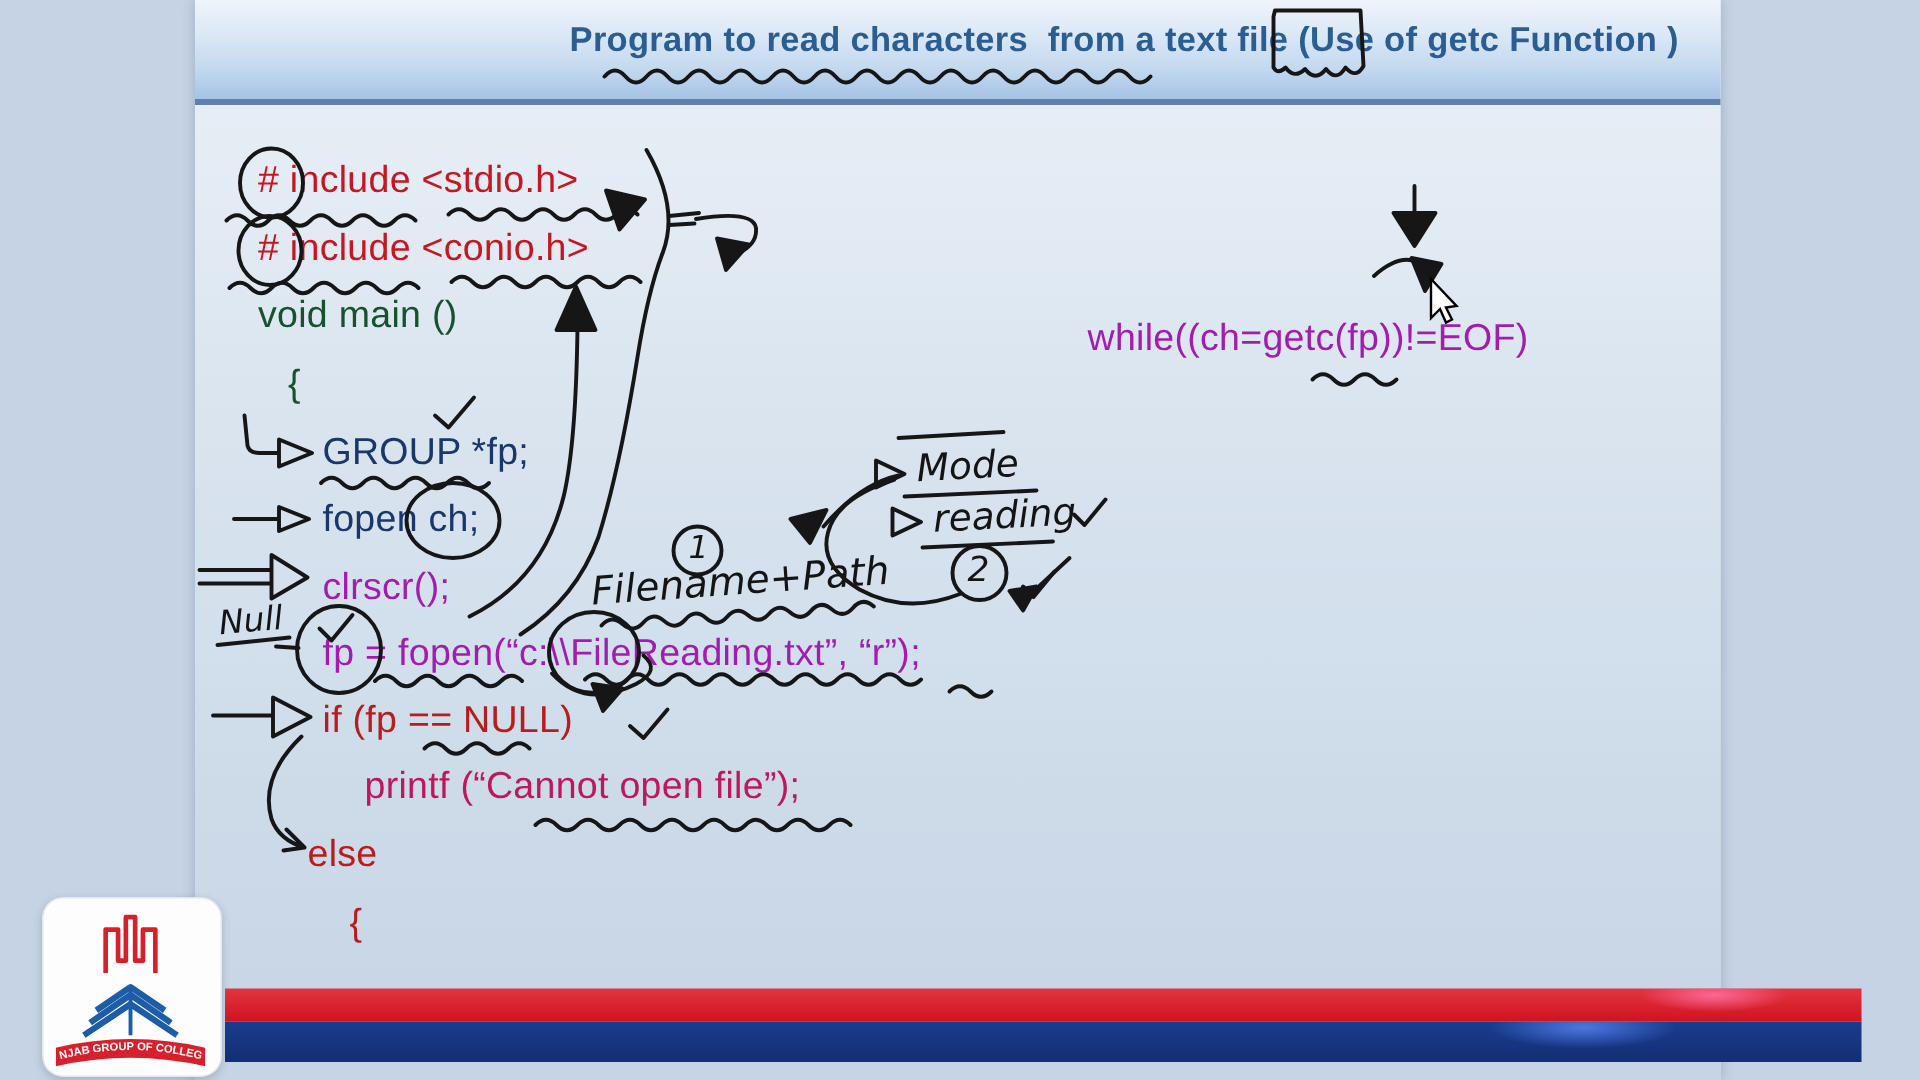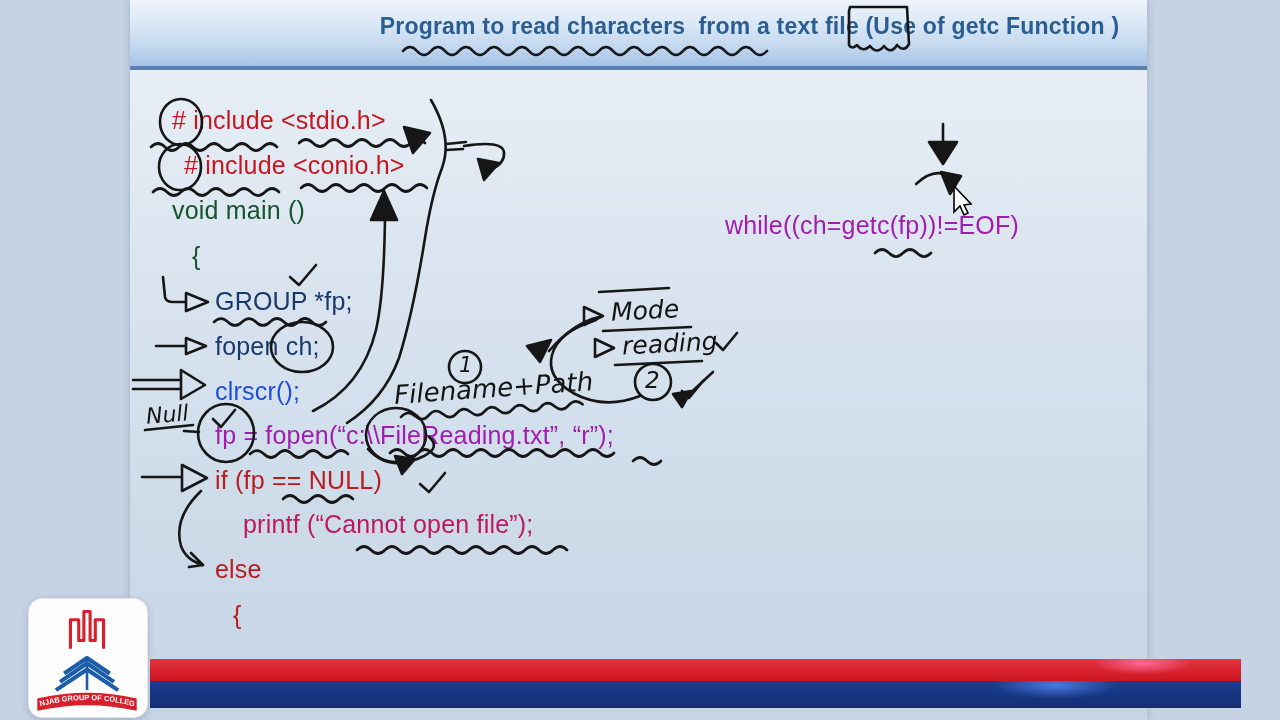--- a/index.html
+++ b/index.html
@@ -22,21 +22,21 @@
   .title{
     position:absolute;left:146px;top:13px;width:1207px;
     text-align:center;font-size:23px;font-weight:bold;color:#2a5e92;
     white-space:pre;letter-spacing:.2px;
   }
   .code{
     position:absolute;font-size:25px;font-weight:normal;white-space:pre;
     letter-spacing:.2px;line-height:32px;
   }
   .c-red{color:#c6161f}.c-black{color:#14532d}.c-navy{color:#18376b}
-  .c-salmon{color:#1d4ed8}.c-green{color:#a21caf}.c-orange{color:#b91c1c}
+  .c-salmon{color:#a21caf}.c-green{color:#a21caf}.c-orange{color:#b91c1c}
   .c-purple{color:#be185d}
   .hand{
     position:absolute;color:#141414;font-family:"DejaVu Sans", sans-serif;
     font-style:italic;white-space:pre;
   }
   .ink-layer{position:absolute;left:0;top:0;pointer-events:none;}
   .logo-card{
     position:absolute;left:28px;top:598px;width:118px;height:118px;
     background:#fdfdfd;border-radius:14px;border:1px solid #e3e6ec;
     box-shadow:0 2px 6px rgba(60,70,90,.25);
@@ -55,30 +55,30 @@
   }
 </style>
 </head>
 <body>
 
 <div class="slide"></div>
 <div class="titlebar"></div>
 <div class="title">Program to read characters  from a text file (Use of getc Function )</div>
 
 <div class="code c-red" style="left:172px;top:104px"># include &lt;stdio.h&gt;</div>
-<div class="code c-red" style="left:184px;top:149px"># include &lt;conio.h&gt;</div>
+<div class="code c-red" style="left:172px;top:149px"># include &lt;conio.h&gt;</div>
 <div class="code c-black" style="left:172px;top:194px">void main ()</div>
 <div class="code c-black" style="left:192px;top:240px">{</div>
 <div class="code c-navy" style="left:215px;top:285px">GROUP *fp;</div>
 <div class="code c-navy" style="left:215px;top:330px">fopen ch;</div>
 <div class="code c-salmon" style="left:215px;top:375px">clrscr();</div>
 <div class="code c-green" style="left:215px;top:419px">fp = fopen(“c:\\FileReading.txt”, “r”);</div>
 <div class="code c-orange" style="left:215px;top:464px">if (fp == NULL)</div>
 <div class="code c-purple" style="left:243px;top:508px">printf (“Cannot open file”);</div>
-<div class="code c-orange" style="left:215px;top:553px">else</div>
+<div class="code c-orange" style="left:205px;top:553px">else</div>
 <div class="code c-orange" style="left:233px;top:599px">{</div>
 <div class="code c-green" style="left:725px;top:209px">while((ch=getc(fp))!=EOF)</div>
 
 <div class="hand" style="left:146px;top:402px;font-size:22px;transform:rotate(-5deg)">Null</div>
 <div class="hand" style="left:394px;top:373px;font-size:26px;transform:rotate(-4deg)">Filename+Path</div>
 <div class="hand" style="left:611px;top:296px;font-size:25px;transform:rotate(-3deg)">Mode</div>
 <div class="hand" style="left:622px;top:329px;font-size:25px;transform:rotate(-3deg)">reading</div>
 <div class="hand" style="left:459px;top:353px;font-size:21px">1</div>
 <div class="hand" style="left:645px;top:367px;font-size:23px">2</div>
 

